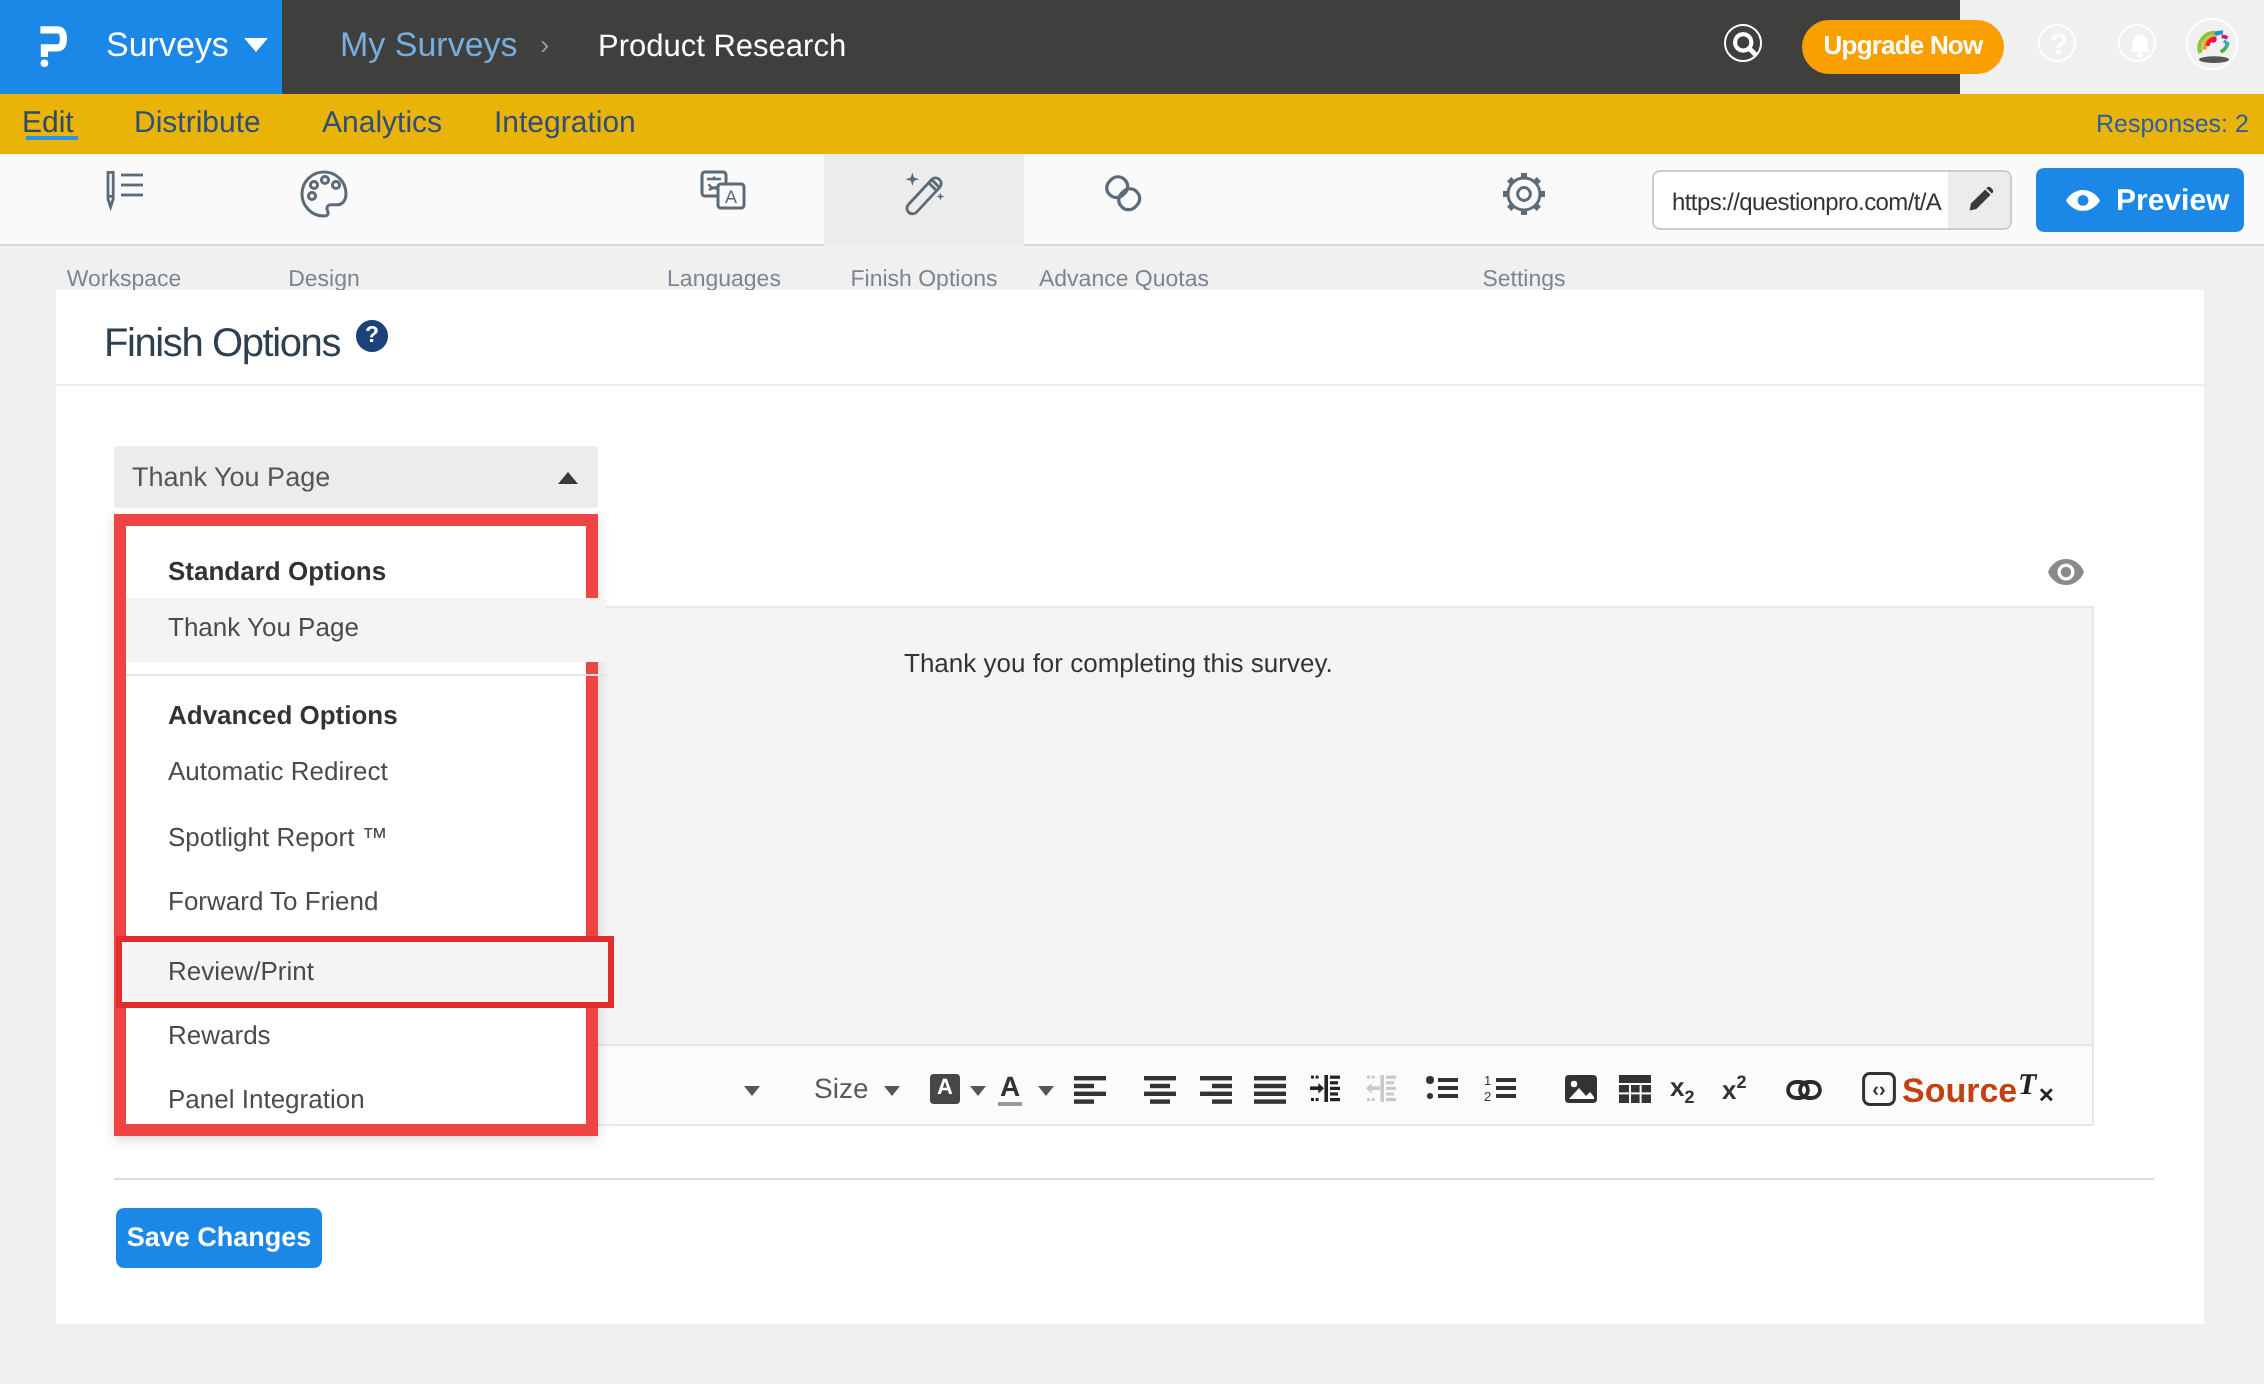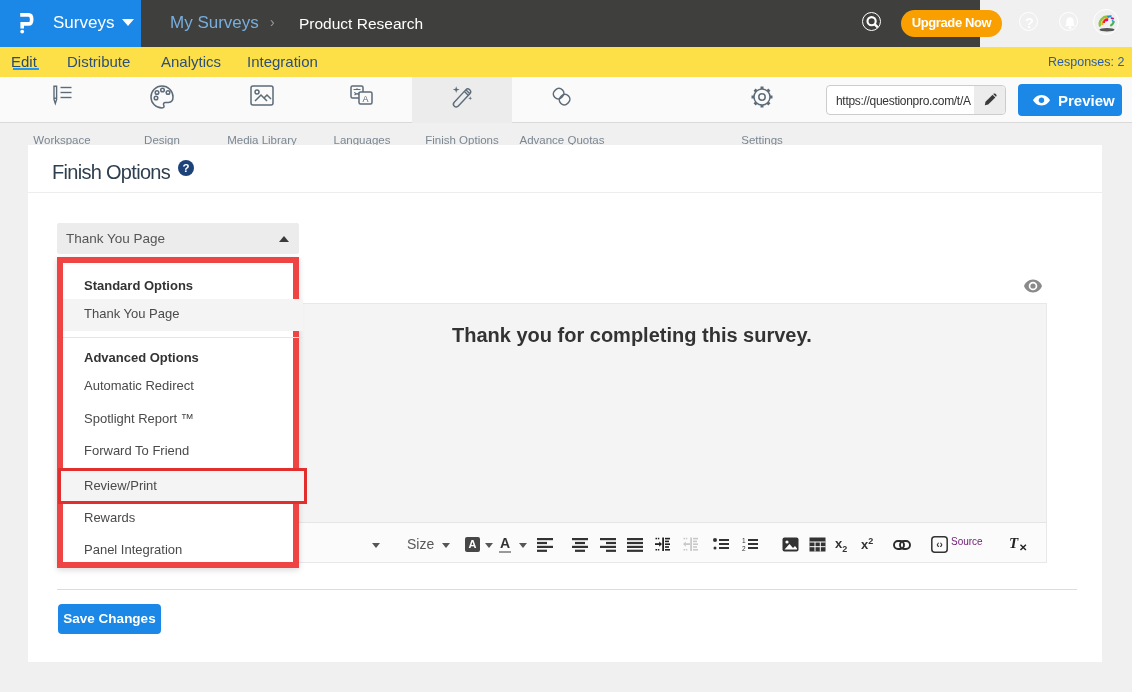--- a/index.html
+++ b/index.html
@@ -11,21 +11,21 @@
 #logobox { position:absolute; left:0; top:0; width:141px; height:48px; background:#1B87E6; }
 #surveys-txt { position:absolute; left:53px; top:13px; font-size:17px; color:#fff; }
 #surveys-caret { position:absolute; left:122px; top:19px; width:0; height:0; border-left:6px solid transparent; border-right:6px solid transparent; border-top:7px solid #fff; }
 #mysurveys { position:absolute; left:170px; top:13px; font-size:17px; color:#77aede; }
 #crumb-sep { position:absolute; left:270px; top:14px; font-size:14px; color:#9a9a9a; }
 #prodres { position:absolute; left:299px; top:15px; font-size:15.5px; color:#fff; }
 .circ { position:absolute; top:12px; width:19px; height:19px; border:1.5px solid #fff; border-radius:50%; }
 #upgrade { position:absolute; left:901px; top:10px; width:101px; height:27px; background:#F9A000; border-radius:13.5px; color:#fff; font-size:13px; letter-spacing:-0.4px; font-weight:bold; text-align:center; line-height:25px; }
 
 
-#tabbar { position:absolute; left:0; top:47px; width:1132px; height:30px; background:#fde047; }
+#tabbar { position:absolute; left:0; top:47px; width:1132px; height:30px; background:#eab308; }
 .tab { position:absolute; top:6px; font-size:15px; color:#2d4f78; }
 #tab-edit { left:11px; color:#2d4a66; }
 #edit-underline { position:absolute; left:13px; top:20.5px; width:26px; height:2px; background:#2196F3; }
 #responses { position:absolute; left:1048px; top:8px; font-size:12.5px; color:#2A5DA8; white-space:nowrap; }
 
 
 #toolbar { position:absolute; left:0; top:77px; width:1132px; height:46px; background:#fafafa; border-bottom:1px solid #d9d9d9; }
 .titem { position:absolute; top:0; width:100px; height:46px; text-align:center; }
 .titem.active { background:#ececec; }
 .titem svg { position:absolute; left:50%; top:6px; transform:translateX(-50%); }
@@ -38,21 +38,21 @@
 
 
 #card { position:absolute; left:28px; top:145px; width:1074px; height:517px; background:#fff; }
 #cardhead { position:absolute; left:0; top:0; width:1074px; height:48px; border-bottom:1px solid #ededed; }
 #fo-title { position:absolute; left:24px; top:16px; font-size:20px; letter-spacing:-0.7px; color:#2E3F50; }
 #fo-q { position:absolute; left:150px; top:15px; width:16px; height:16px; background:#1d4179; border-radius:50%; color:#fff; font-size:11.5px; font-weight:bold; text-align:center; line-height:16px; }
 
 
 #editor { position:absolute; left:29px; top:158px; width:990px; height:260px; border:1px solid #e8e8e8; background:#f4f4f4; }
 #edtoolbar { position:absolute; left:0; bottom:0; width:988px; height:40px; background:#fbfbfb; border-top:1px solid #e5e5e5; }
-#edcontent { position:absolute; left:424px; top:179px; font-size:20px; color:#333;font-weight:bold; }
+#edcontent { position:absolute; left:424px; top:179px; font-size:13px; color:#333; }
 #eye { position:absolute; left:1024px; top:279px; }
 .ecaret { width:0; height:0; border-left:4px solid transparent; border-right:4px solid transparent; border-top:5px solid #565656; }
 
 
 #dropdown { position:absolute; left:57px; top:257px; width:242px; height:311px; background:#fff; border:6px solid #ef4444; box-shadow:0 2px 6px rgba(0,0,0,0.15); z-index:30; }
 .dd-head { position:absolute; left:21px; font-size:13px; font-weight:bold; color:#333; }
 .dd-item { position:absolute; left:21px; font-size:13px; color:#4a4a4a; }
 #dd-sel { position:absolute; left:0px; top:36px; width:240px; height:32px; background:#f4f4f4; }
 #dd-div { position:absolute; left:0px; top:74px; width:240px; height:1px; background:#e5e5e5; }
 #redbox { position:absolute; left:-5px; top:205px; width:249px; height:36px; border:3px solid #E32E2E; background:#f4f4f4; }
@@ -133,29 +133,20 @@
     </div>
     <div class="titem" style="left:112px;">
       <svg width="28" height="28" viewBox="0 0 28 28" fill="none" stroke="#5d6b78" stroke-width="1.5">
         <path d="M14 3 C7.9 3 3 7.9 3 14 C3 20.1 7.9 25 14 25 C16 25 16.5 23.8 15.8 22.4 C15 20.9 15.7 19.4 17.4 19.4 L20.5 19.4 C23 19.4 25 17.4 25 14 C25 7.9 20.1 3 14 3 Z"></path>
         <circle cx="9" cy="9.5" r="1.8"></circle>
           <circle cx="14.5" cy="7" r="1.8"></circle>
           <circle cx="20" cy="9.5" r="1.8"></circle>
           <circle cx="8" cy="15" r="1.8"></circle>
       </svg>
       <span class="tlabel">Design</span>
-    </div>
-    <div class="titem" style="left:212px;">
-      <svg width="28" height="26" viewBox="0 0 28 26" fill="none" stroke="#5d6b78" stroke-width="1.5">
-        <rect x="3" y="3" width="22" height="19" rx="2"></rect>
-        <circle cx="9" cy="9" r="2"></circle>
-        <path d="M7 18 L13 12 L19 18"></path>
-        <path d="M16 15 L19 12 L23 16"></path>
-      </svg>
-      <span class="tlabel">Media Library</span>
     </div>
     <div class="titem" style="left:312px;">
       <svg width="30" height="26" viewBox="0 0 30 26" fill="none" stroke="#5d6b78" stroke-width="1.5">
         <rect x="4" y="3" width="12" height="12" rx="1.5"></rect>
         <path d="M6.5 6.5 H13.5 M10 5.2 V7 M7.5 9 C8 11.5 12 11.5 12.5 9 M7.5 12 C9 10.8 11 10.8 12.5 12" stroke-width="1.2"></path>
         <rect x="12" y="9" width="13" height="12" rx="1.5" fill="#fafafa"></rect>
         <text x="18.5" y="18.6" font-size="9" fill="#5d6b78" stroke="none" text-anchor="middle" font-family="Liberation Sans">A</text>
       </svg>
       <span class="tlabel">Languages</span>
     </div>
@@ -339,21 +330,21 @@
       <svg style="position:absolute; left:865px; top:17px;" width="18" height="10" viewBox="0 0 18 10">
           <g fill="none" stroke="#2b2b2b" stroke-width="1.9">
             <rect x="1" y="1" width="10" height="8" rx="4"></rect>
             <rect x="7" y="1" width="10" height="8" rx="4"></rect>
           </g>
         </svg>
       <svg style="position:absolute; left:903px; top:13px;" width="17" height="17" viewBox="0 0 17 17">
           <rect x="0.8" y="0.8" width="15.4" height="15.4" rx="3" fill="none" stroke="#333" stroke-width="1.5"></rect>
           <text x="8.5" y="12" font-size="10" font-weight="bold" text-anchor="middle" fill="#333" font-family="Liberation Sans">‹›</text>
         </svg>
-      <span style="position:absolute; left:923px; top:13px; font-size:10px; color:#701a75;">Source</span>
+      <span style="position:absolute; left:923px; top:13px; font-size:17px; color:#c2410c;font-weight:bold;">Source</span>
       <span style="position:absolute; left:981px; top:12px; font-size:15px; font-weight:bold; font-style:italic; font-family:'Liberation Serif',serif; color:#222;">T</span>
       <span style="position:absolute; left:991px; top:19px; font-size:10px; font-weight:bold; color:#222;">✕</span>
     </div>
 
     <div id="divider2"></div>
     <div id="savebtn">Save Changes</div>
   </div>
 
   <div id="dropdown">
     <div id="dd-sel"></div>

